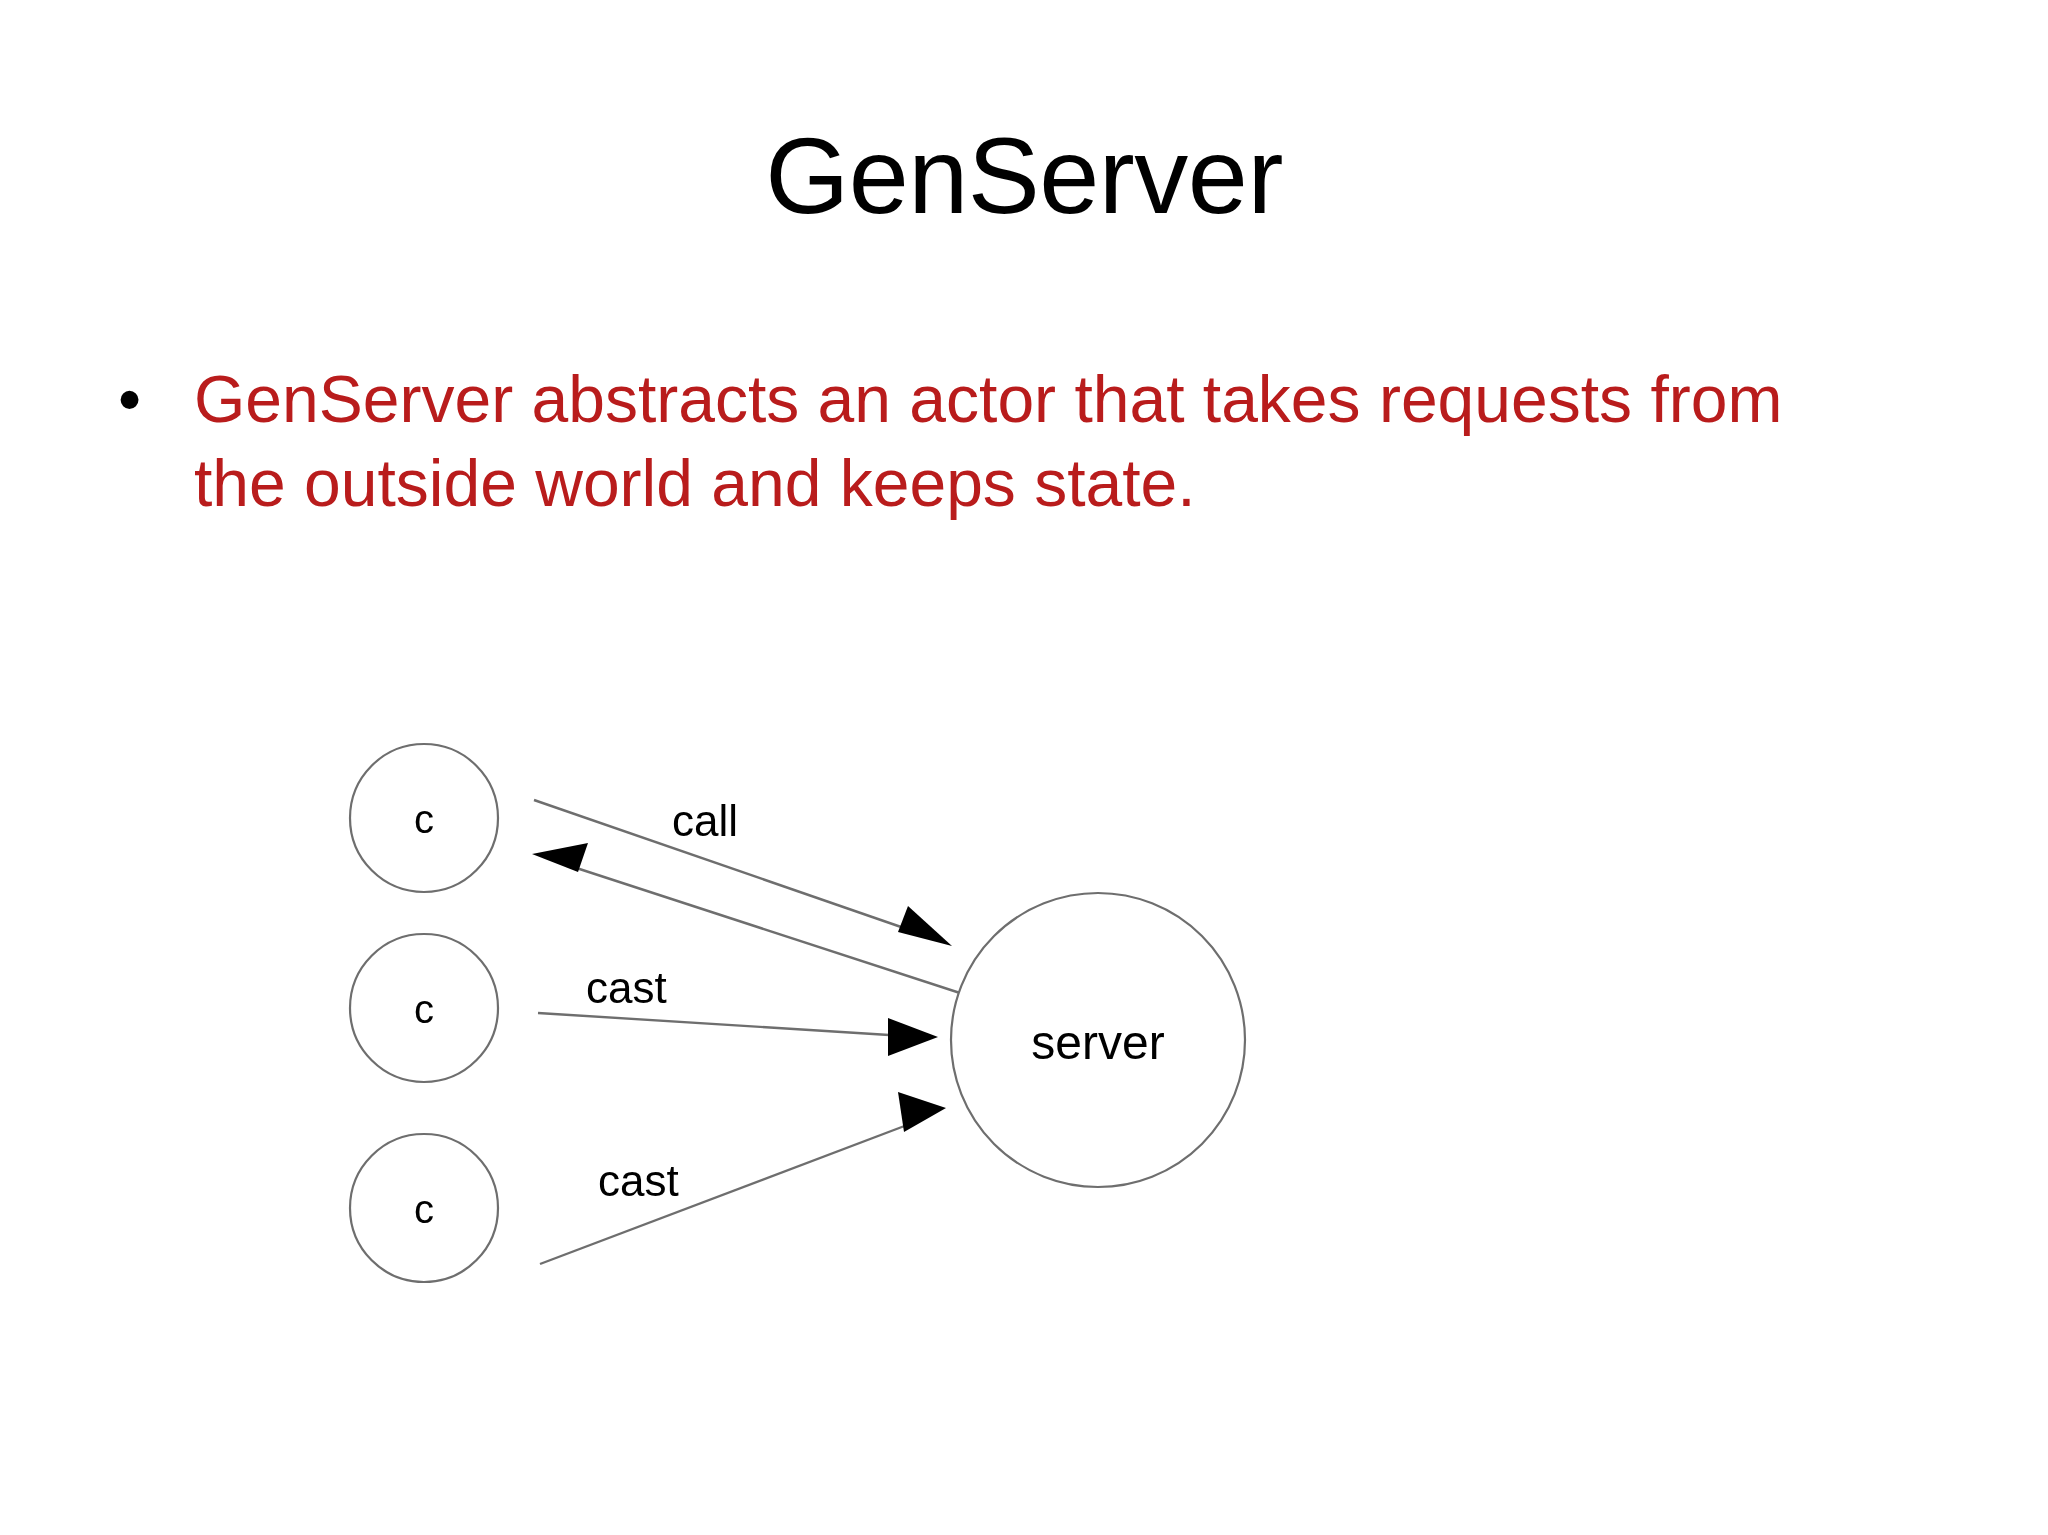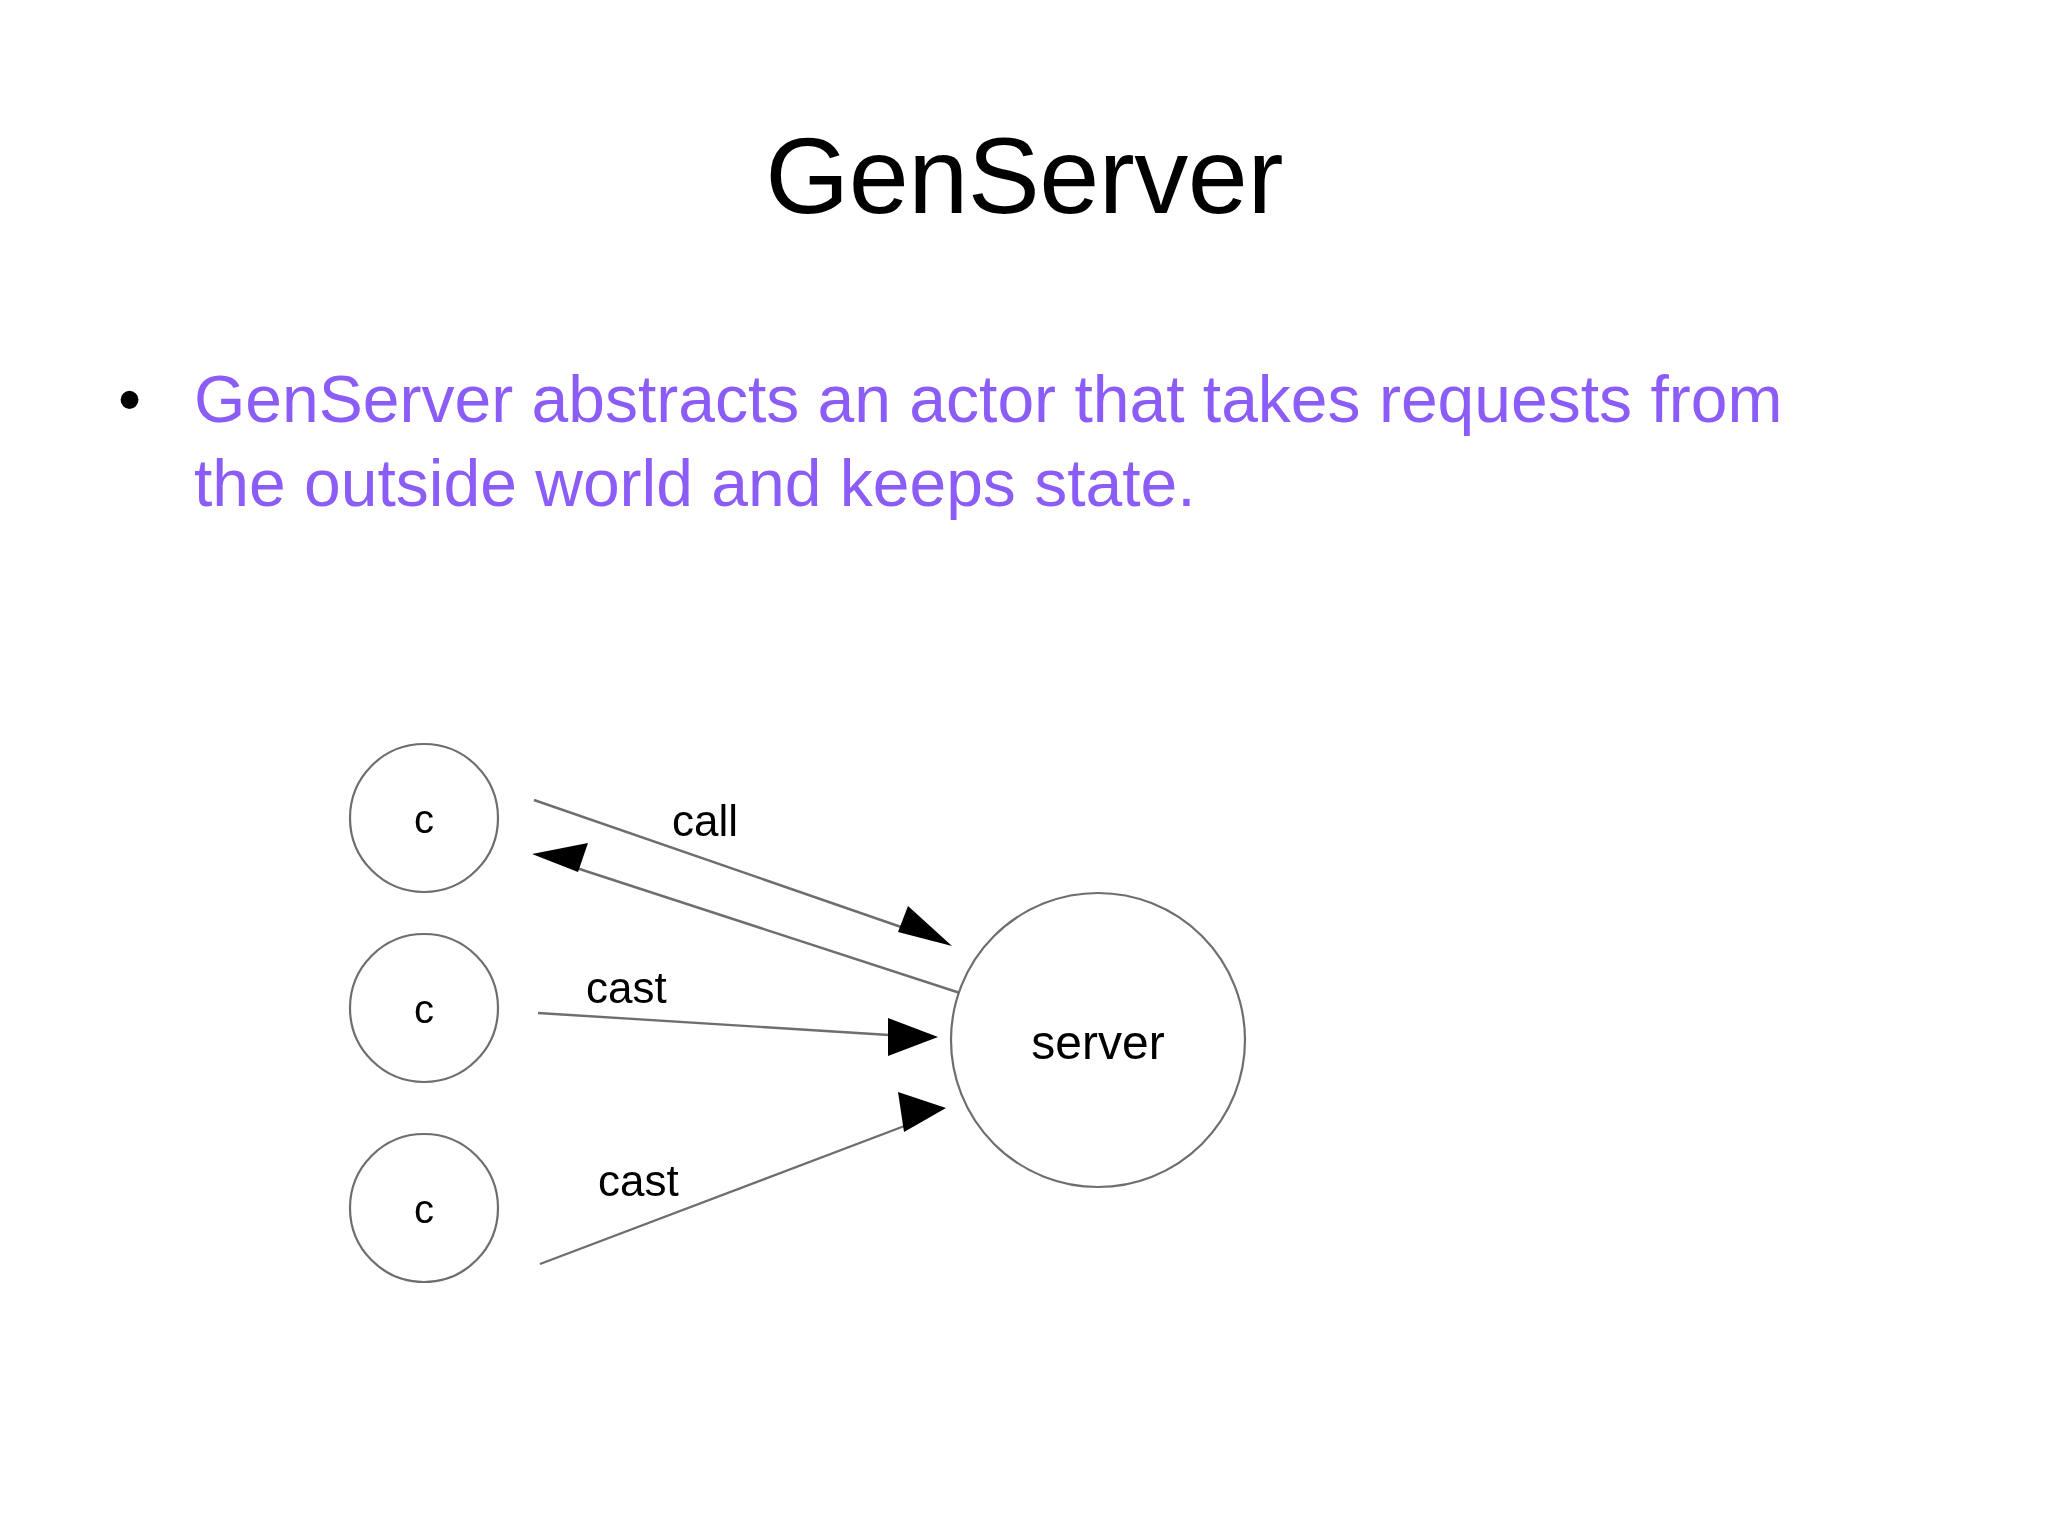--- a/index.html
+++ b/index.html
@@ -50,21 +50,21 @@
     width: 76px;
     font-size: 66px;
     line-height: 1.27;
     text-align: left;
     color: #000000;
   }
   .bullet-text {
     flex: 1 1 auto;
     font-size: 66px;
     line-height: 1.27;
-    color: #8b5cf6;
+    color: #b91c1c;
   }
 
   
   #diagram {
     position: absolute;
     left: 0;
     top: 0;
     width: 2048px;
     height: 1535px;
     pointer-events: none;

